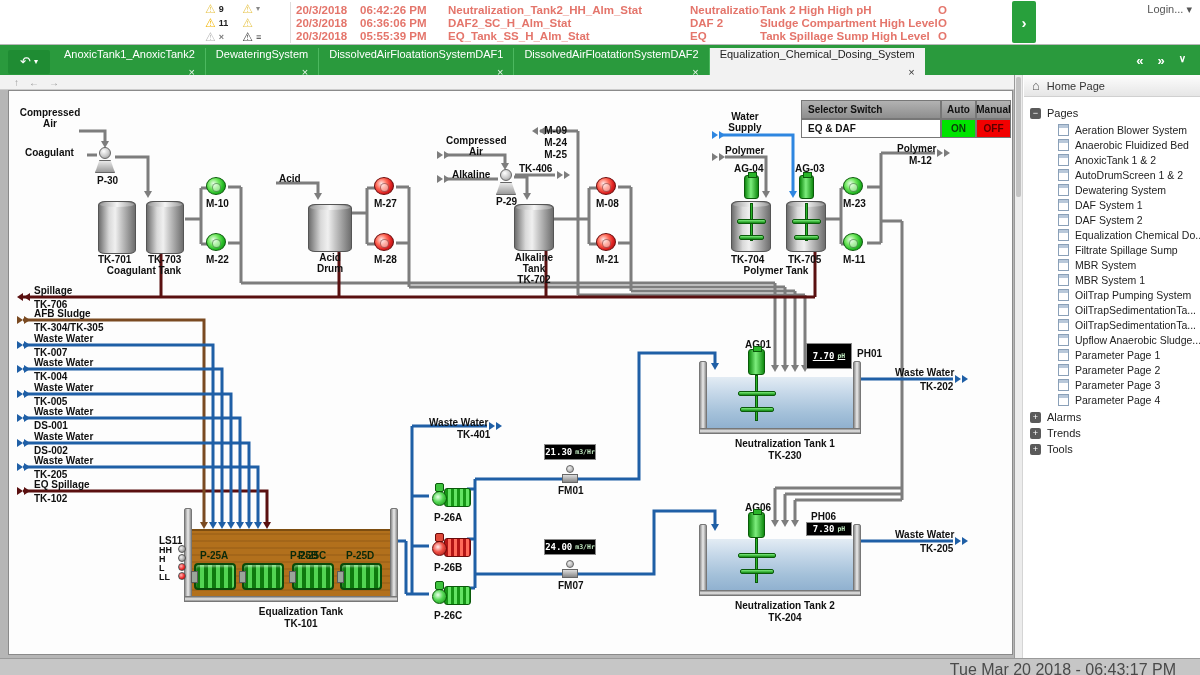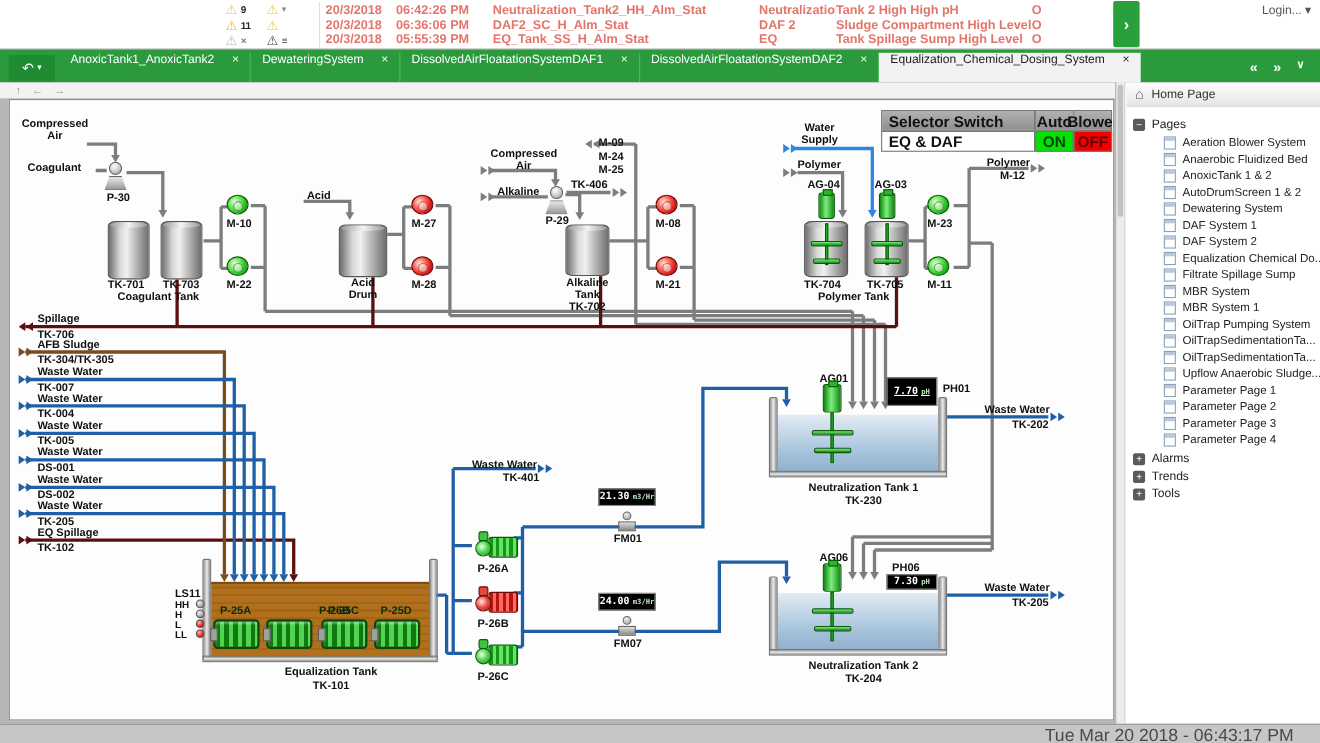--- a/index.html
+++ b/index.html
@@ -25,21 +25,21 @@
   .alarm-row span { font-size:11.5px; font-weight:bold; color:#e4756b; white-space:nowrap; overflow:hidden; }
   .ac-date { width:64px; } .ac-time { width:88px; } .ac-tag { width:242px; } .ac-area { width:70px; } .ac-desc { width:178px; } .ac-state { width:20px; }
   .banner-expand { position:absolute; left:1012px; top:1px; width:24px; height:42px; background:#28a03c; border-radius:2px; color:#fff; font-size:15px; font-weight:bold; display:flex; align-items:center; justify-content:center; cursor:pointer; }
   .login { position:absolute; right:8px; top:3px; font-size:11px; color:#555; cursor:pointer; }
 
   
   .tab-bar { position:absolute; left:0; top:45px; width:1200px; height:30px; background:#2a9a3d; display:flex; align-items:flex-end; }
   .undo-btn { margin:3px 4px 0 8px; height:24px; width:42px; background:#1f8c33; border-radius:2px; color:#fff; display:flex; align-items:center; justify-content:center; gap:3px; font-size:13px; cursor:pointer; align-self:center; }
   .undo-btn .caret { font-size:8px; }
   #tabs { display:flex; height:27px; }
-  .tab { display:flex; align-items:flex-start; gap:16px; padding:0 10px; font-size:11px; color:#fff; border-right:1px solid #4cb85f; cursor:pointer; white-space:nowrap; }
+  .tab { display:flex; align-items:flex-end; gap:6px; padding:0 10px; font-size:11px; color:#fff; border-right:1px solid #4cb85f; cursor:pointer; white-space:nowrap;flex-direction:column; }
   .tab.active { background:#f2f2f2; color:#222; border-right:none; }
   .tab .tab-close { font-size:11px; opacity:.9; cursor:pointer; }
   .tab-spacer { flex:1; }
   .tab-nav { display:flex; gap:14px; align-self:center; margin-right:14px; color:#fff; font-size:13px; font-weight:bold; }
   .tab-nav span { cursor:pointer; }
   .menu-cell { width:186px; height:30px; display:flex; align-self:center; }
   .menu-label { width:80px; height:26px; margin-top:4px; background:#e9e9e9; border:1px solid #bbb; border-bottom:none; font-size:11px; color:#222; padding:5px 0 0 10px; }
   .menu-rest { flex:1; }
 
   
@@ -67,21 +67,21 @@
 
   
   .status-bar { position:absolute; left:0; top:658px; width:1200px; height:17px; background:#c6c6c6; border-top:1px solid #9a9a9a; }
   .status-time { position:absolute; right:24px; top:2px; font-size:16px; color:#4a4a4a; }
 
   
   .lbl { position:absolute; font-size:10px; font-weight:bold; color:#101010; white-space:nowrap; }
   .ctr { text-align:center; }
   .rt { text-align:right; }
   .title-box { position:absolute; left:342px; top:8px; width:336px; height:21px; background:#c9c9c9; border:2px solid #5a5a5a; outline:1px solid #999; font-size:13px; font-weight:bold; color:#111; text-align:center; line-height:17px; letter-spacing:.5px; }
-  .sel { position:absolute; border:1px solid #777; font-weight:bold; font-size:14px; display:flex; align-items:center; }
+  .sel { position:absolute; border:1px solid #777; font-weight:bold; font-size:10px; display:flex; align-items:center; }
   .sel.hdr { background:linear-gradient(#b2b2b2,#8e8e8e); color:#111; }
   .sel.val { background:#fff; color:#111; }
   .cyl { position:absolute; background:linear-gradient(90deg,#6e6e6e,#d9d9d9 28%,#f0f0f0 45%,#c6c6c6 62%,#6e6e6e); border:1px solid #555; border-radius:7px/4px; }
   .cyl::before { content:""; position:absolute; left:1px; right:1px; top:0; height:5px; border-radius:50%; background:linear-gradient(90deg,#9a9a9a,#f5f5f5,#9a9a9a); }
   .wall { position:absolute; background:linear-gradient(90deg,#8d8d8d,#ececec,#8d8d8d); border:1px solid #777; border-radius:2px; }
   .wallh { position:absolute; background:linear-gradient(#8d8d8d,#ececec,#8d8d8d); border:1px solid #777; }
   .water { position:absolute; background:linear-gradient(180deg,#e3ecf4 0%,#c6d8e9 30%,#a3c0d9 70%,#8fb0cf 100%); }
   .eqfill { position:absolute; background:#b2701c; background-image:repeating-linear-gradient(0deg,rgba(60,30,0,.12) 0 2px,rgba(255,255,255,0) 2px 7px); border-top:2px solid #7d4d10; }
   .dp { position:absolute; width:22px; height:20px; }
   .dpbody { position:absolute; width:20px; height:18px; border-radius:50%; border:1px solid #0a5a0a; background:radial-gradient(circle at 36% 36%,#eaffea 0%,#6fe65c 35%,#28bd28 62%,#0c7a0c 100%); }
@@ -333,21 +333,21 @@
             <polygon points="435,84 435,92 441,88" fill="#7d7d7d"></polygon>
             <polygon points="703,40 703,48 709,44" fill="#2e86e0"></polygon>
             <polygon points="710,40 710,48 716,44" fill="#2e86e0"></polygon>
             <polygon points="703,62 703,70 709,66" fill="#7d7d7d"></polygon>
             <polygon points="710,62 710,70 716,66" fill="#7d7d7d"></polygon>
           </svg>
 
 
         <div class="sel hdr" style="left:792px;top:9px;width:140px;height:19px;padding-left:6px;">Selector Switch</div>
         <div class="sel hdr" style="left:932px;top:9px;width:35px;height:19px;justify-content:center;">Auto</div>
-        <div class="sel hdr" style="left:967px;top:9px;width:35px;height:19px;justify-content:center;">Blower</div>
+        <div class="sel hdr" style="left:967px;top:9px;width:35px;height:19px;justify-content:center;">Manual</div>
         <div class="sel val" style="left:792px;top:28px;width:140px;height:19px;padding-left:6px;">EQ &amp; DAF</div>
         <div class="sel" style="left:932px;top:28px;width:35px;height:19px;justify-content:center;background:#00e400;color:#0a3a0a;">ON</div>
         <div class="sel" style="left:967px;top:28px;width:35px;height:19px;justify-content:center;background:#f20000;color:#5a0000;">OFF</div>
 
         <div class="lbl ctr" style="left:10px;top:16px;width:62px;">Compressed</div>
         <div class="lbl ctr" style="left:10px;top:27px;width:62px;">Air</div>
         <div class="lbl" style="left:16px;top:56px;">Coagulant</div>
         <div class="dph" style="left:86px;top:56px;">
             <div class="dome"></div>
             <div class="base"></div>

